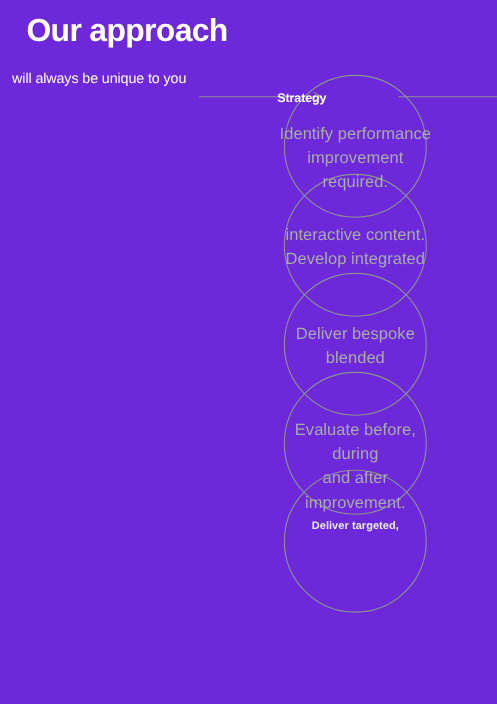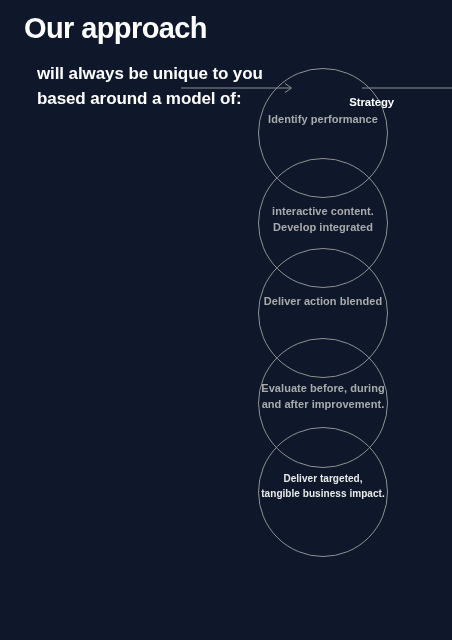--- a/index.html
+++ b/index.html
@@ -7,42 +7,42 @@
     padding: 0;
   }
   body {
     background: #2a2d2c;
     font-family: "Liberation Sans", sans-serif;
   }
   #canvas {
     position: relative;
     width: 452px;
     height: 640px;
-    background: #0f172a;
+    background: #6d28d9;
     overflow: hidden;
   }
 
   
   #page-title {
     position: absolute;
     left: 24px;
     top: 13px;
     font-size: 29px;
     font-weight: bold;
     color: #ffffff;
     letter-spacing: -0.6px;
     line-height: 1.05;
     white-space: nowrap;
   }
   #subtitle {
     position: absolute;
-    left: 37px;
+    left: 11px;
     top: 62px;
-    font-size: 17px;
-    font-weight: bold;
+    font-size: 13px;
+    font-weight: normal;
     color: #ffffff;
     line-height: 1.45;
     letter-spacing: -0.1px;
     white-space: nowrap;
   }
 
   
   #connector-layer {
     position: absolute;
     left: 0;
@@ -66,88 +66,86 @@
     left: 258px;
     border: 1px solid #8e9290;
     border-radius: 50%;
     box-sizing: border-box;
   }
   .circle-label {
     position: absolute;
     left: 252px;
     width: 142px;
     text-align: center;
-    font-size: 11px;
+    font-size: 15px;
     color: #a9acaa;
     line-height: 1.48;
     letter-spacing: 0.05px;
-    font-weight: bold;
   }
   .circle-label.emphasis {
     color: #e9ecea;
     font-weight: bold;
     font-size: 10px;
   }
   #strategy-label {
     position: absolute;
     left: 252px;
     width: 142px;
-    text-align: right;
-    top: 96px;
+    text-align: left;
+    top: 84px;
     font-size: 11.4px;
     font-weight: bold;
     color: #ffffff;
     letter-spacing: -0.1px;
   }
 </style>
 </head>
 <body>
 
 <div id="canvas">
 
   <div id="page-title">Our approach</div>
 
   <div id="subtitle">
     <div>will always be unique to you</div>
-    <div>based around a model of:</div>
   </div>
 
   <svg id="connector-layer" viewBox="0 0 452 640">
     <line x1="181" y1="88" x2="291" y2="88" stroke="#8e9290" stroke-width="1"></line>
     <polyline points="285,83.5 291.5,88 285,92.5" fill="none" stroke="#8e9290" stroke-width="1"></polyline>
     <line x1="362" y1="88" x2="452" y2="88" stroke="#8e9290" stroke-width="1"></line>
   </svg>
 
   <div id="venn-stack">
 
     <div class="venn-circle" style="top:68px"></div>
     <div class="venn-circle" style="top:158px"></div>
     <div class="venn-circle" style="top:248px"></div>
     <div class="venn-circle" style="top:338px"></div>
     <div class="venn-circle" style="top:427px"></div>
 
     <div id="strategy-label">Strategy</div>
 
     <div class="circle-label" style="top:111px">
       <div>Identify performance</div>
+      <div>improvement required.</div>
     </div>
 
     <div class="circle-label" style="top:203px">
       <div>interactive content.</div>
       <div>Develop integrated</div>
     </div>
 
     <div class="circle-label" style="top:293px">
-      <div>Deliver action blended</div>
+      <div>Deliver bespoke blended</div>
     </div>
 
     <div class="circle-label" style="top:380px">
       <div>Evaluate before, during</div>
       <div>and after improvement.</div>
     </div>
 
     <div class="circle-label emphasis" style="top:472px">
       <div>Deliver targeted,</div>
-      <div>tangible business impact.</div>
     </div>
 
   </div>
 </div>
 
 </body></html>

